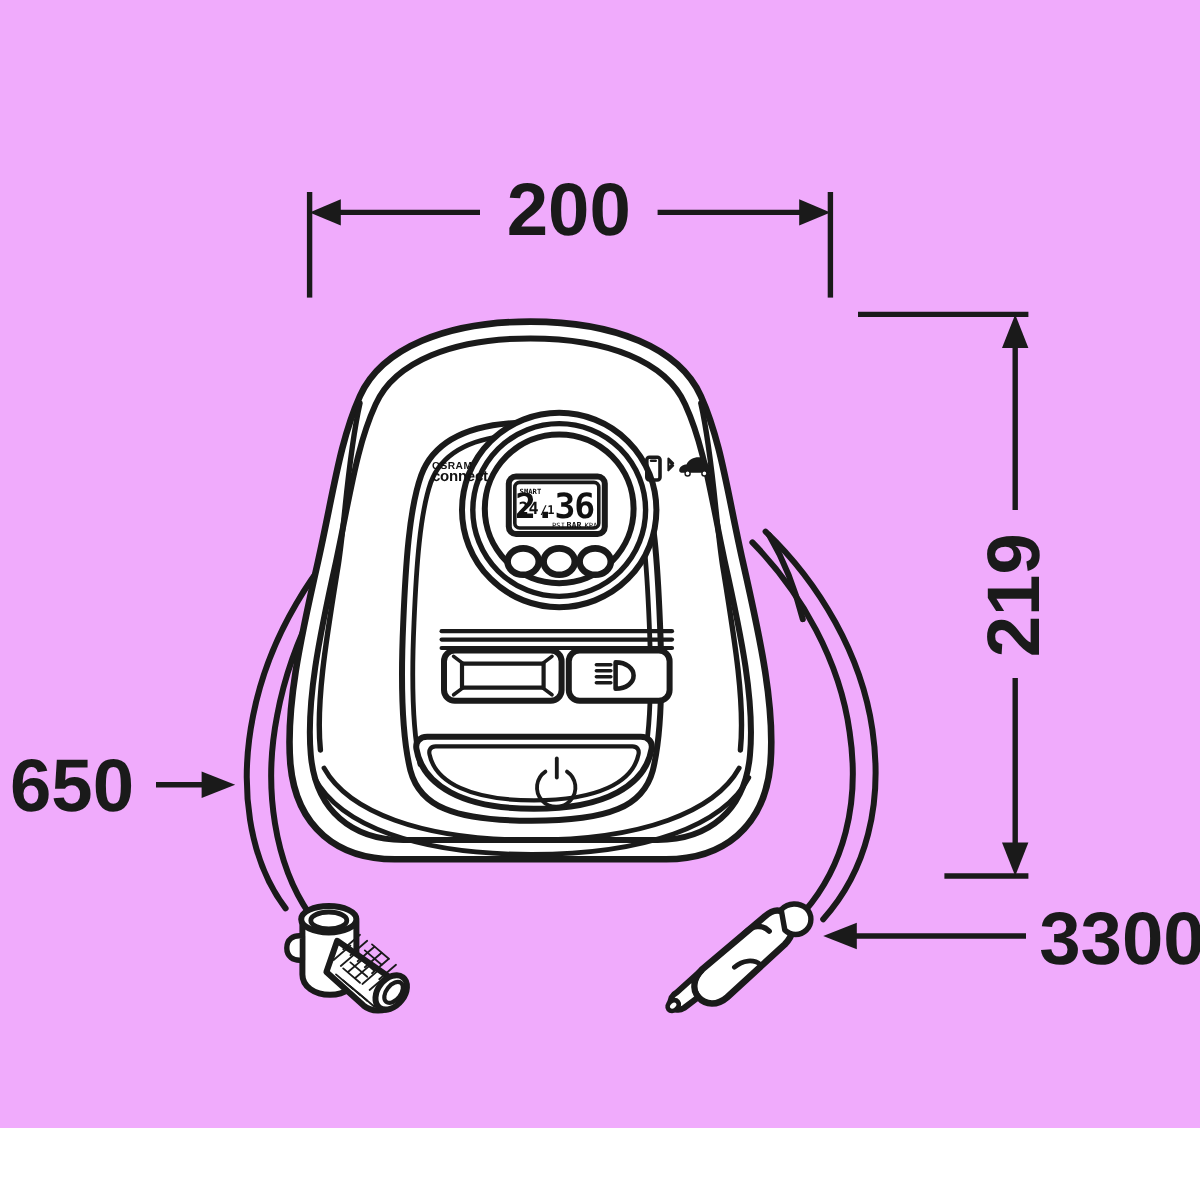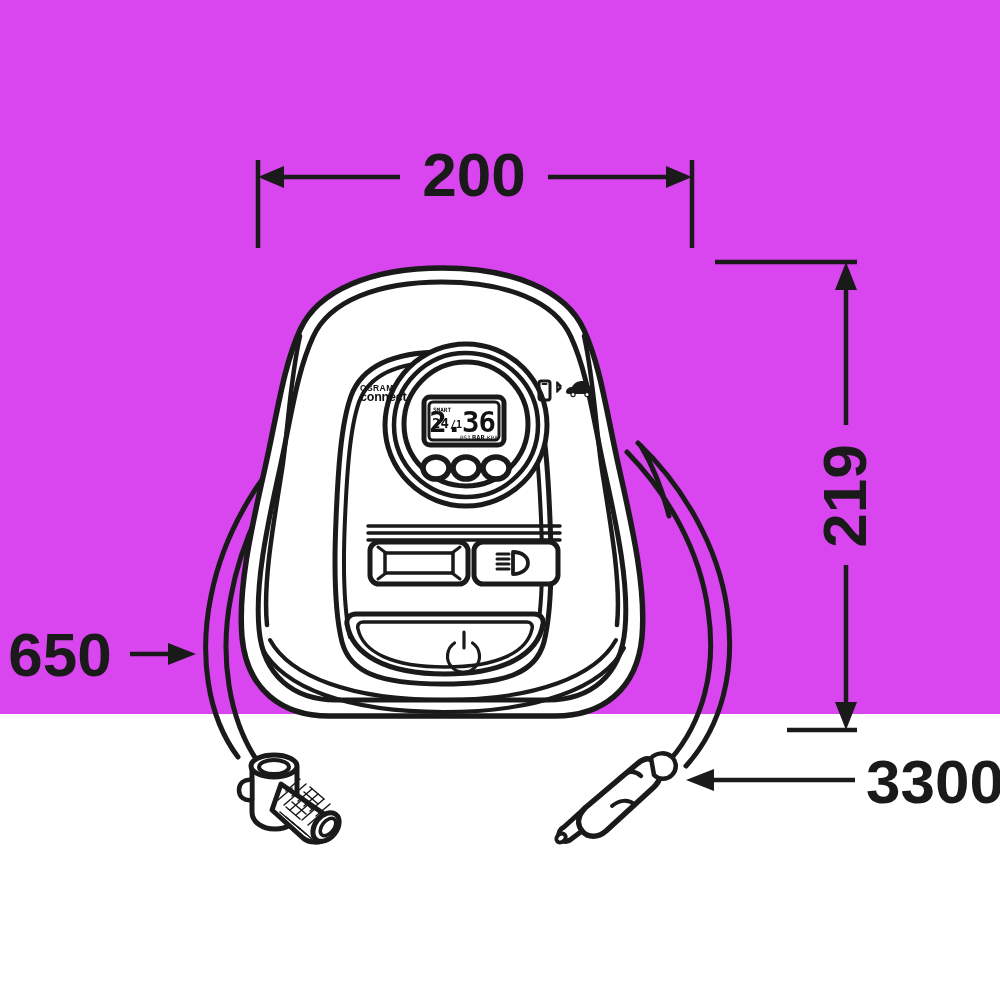--- a/index.html
+++ b/index.html
@@ -9,22 +9,22 @@
   }
   body {
     width: 1000px;
     height: 1000px;
     overflow: hidden;
     font-family: "Liberation Sans", sans-serif;
   }
   #stage {
     position: relative;
     width: 1000px;
-    height: 714px;
-    background: #d946ef;
+    height: 940px;
+    background: #f0abfc;
   }
   svg.drawing {
     position: absolute;
     left: 0;
     top: 0;
     width: 1000px;
     height: 1000px;
   }
   .dimtext {
     font-family: "Liberation Sans", sans-serif;

